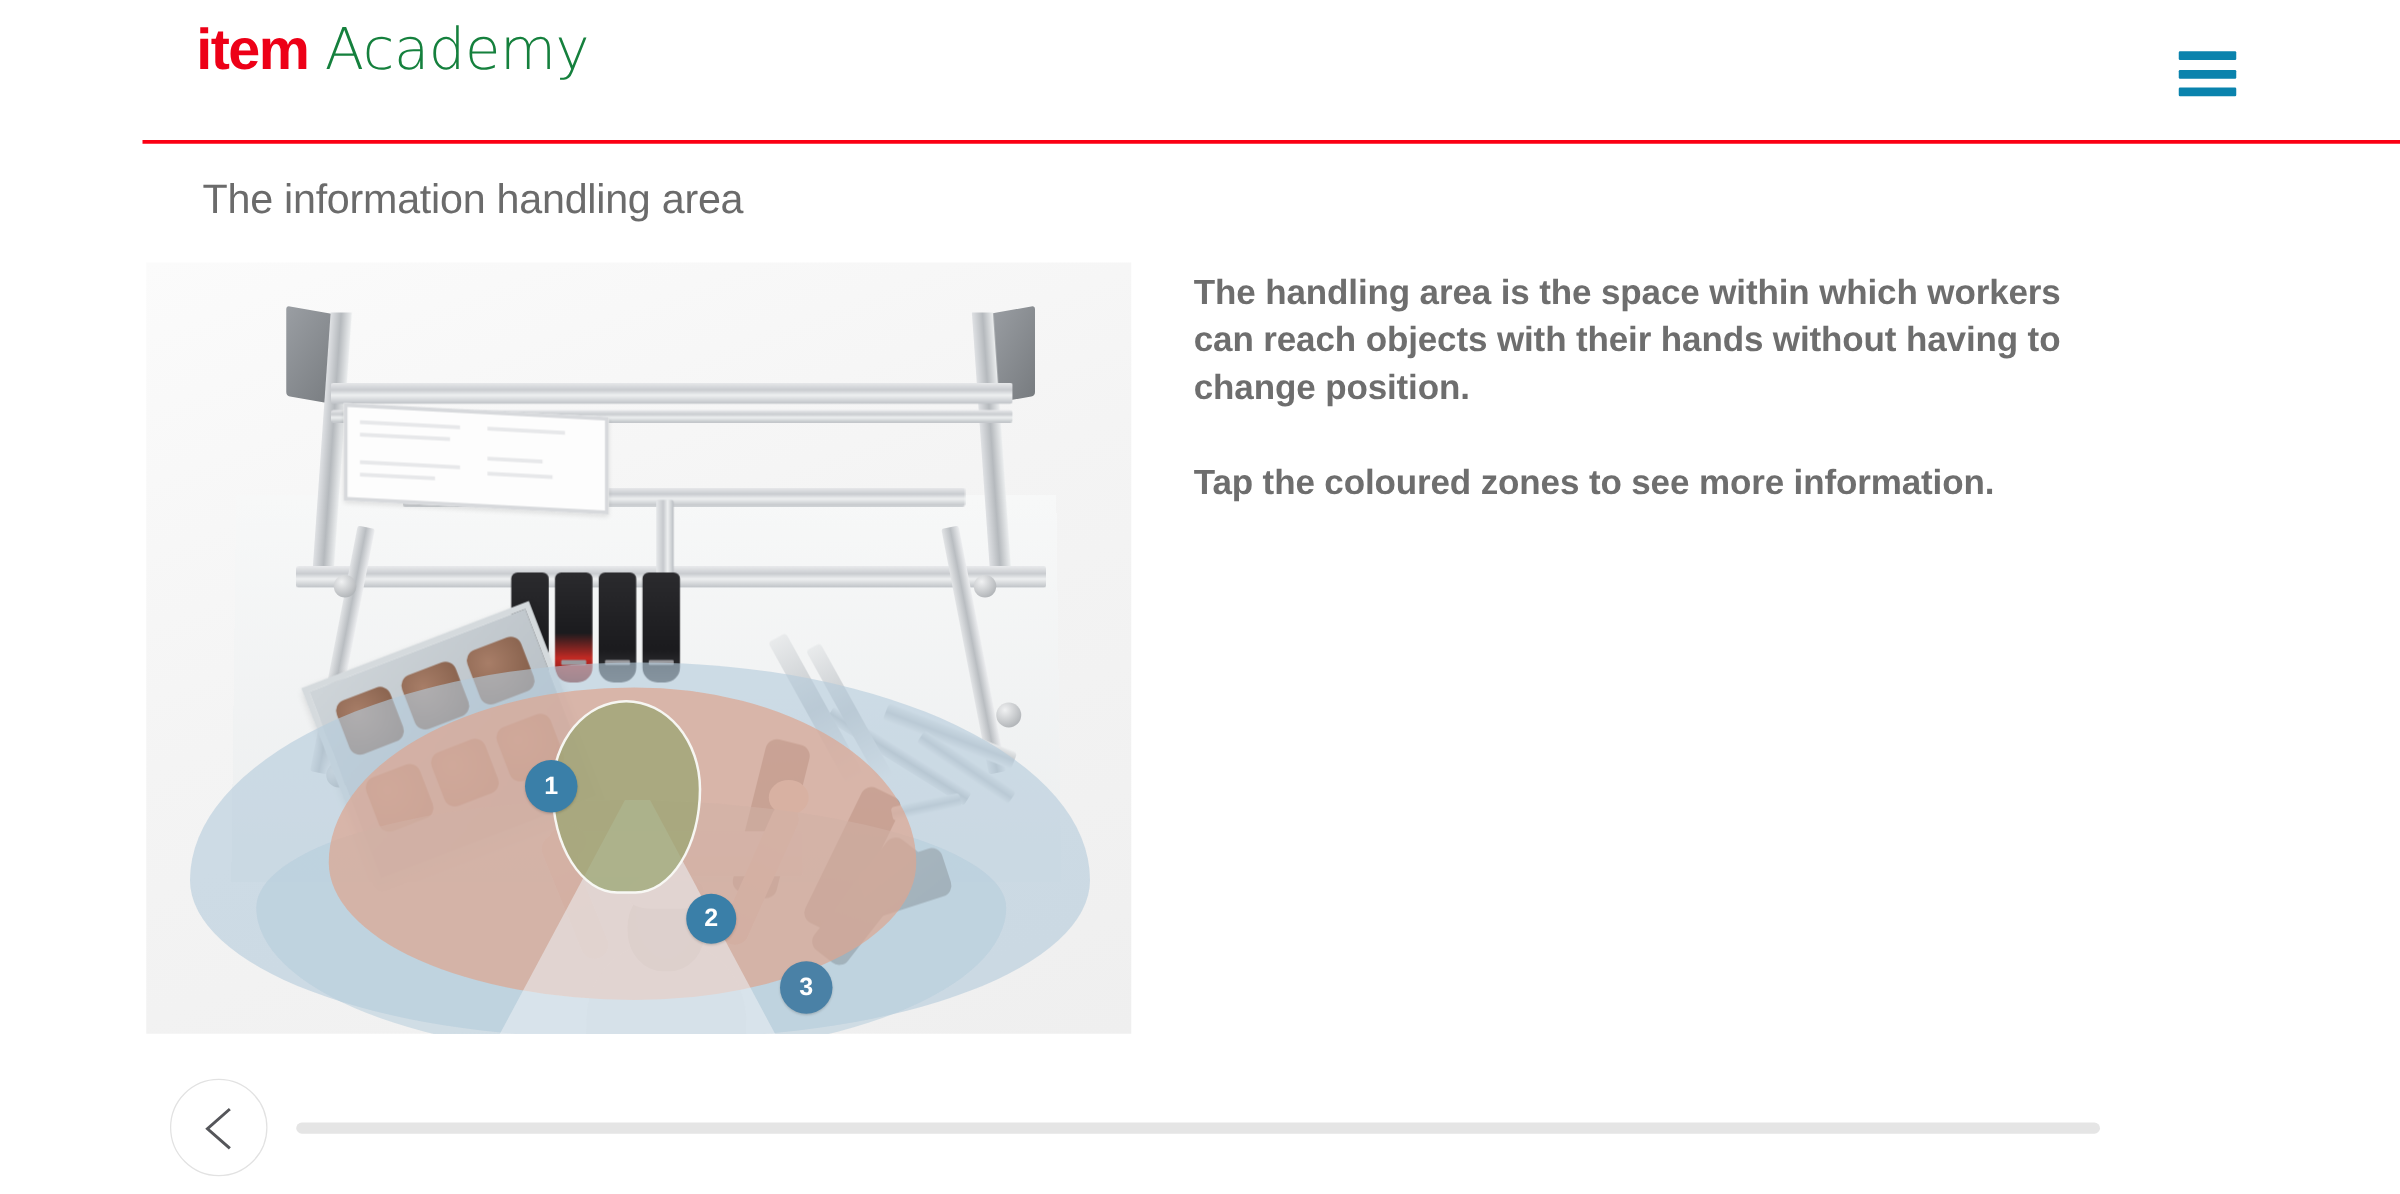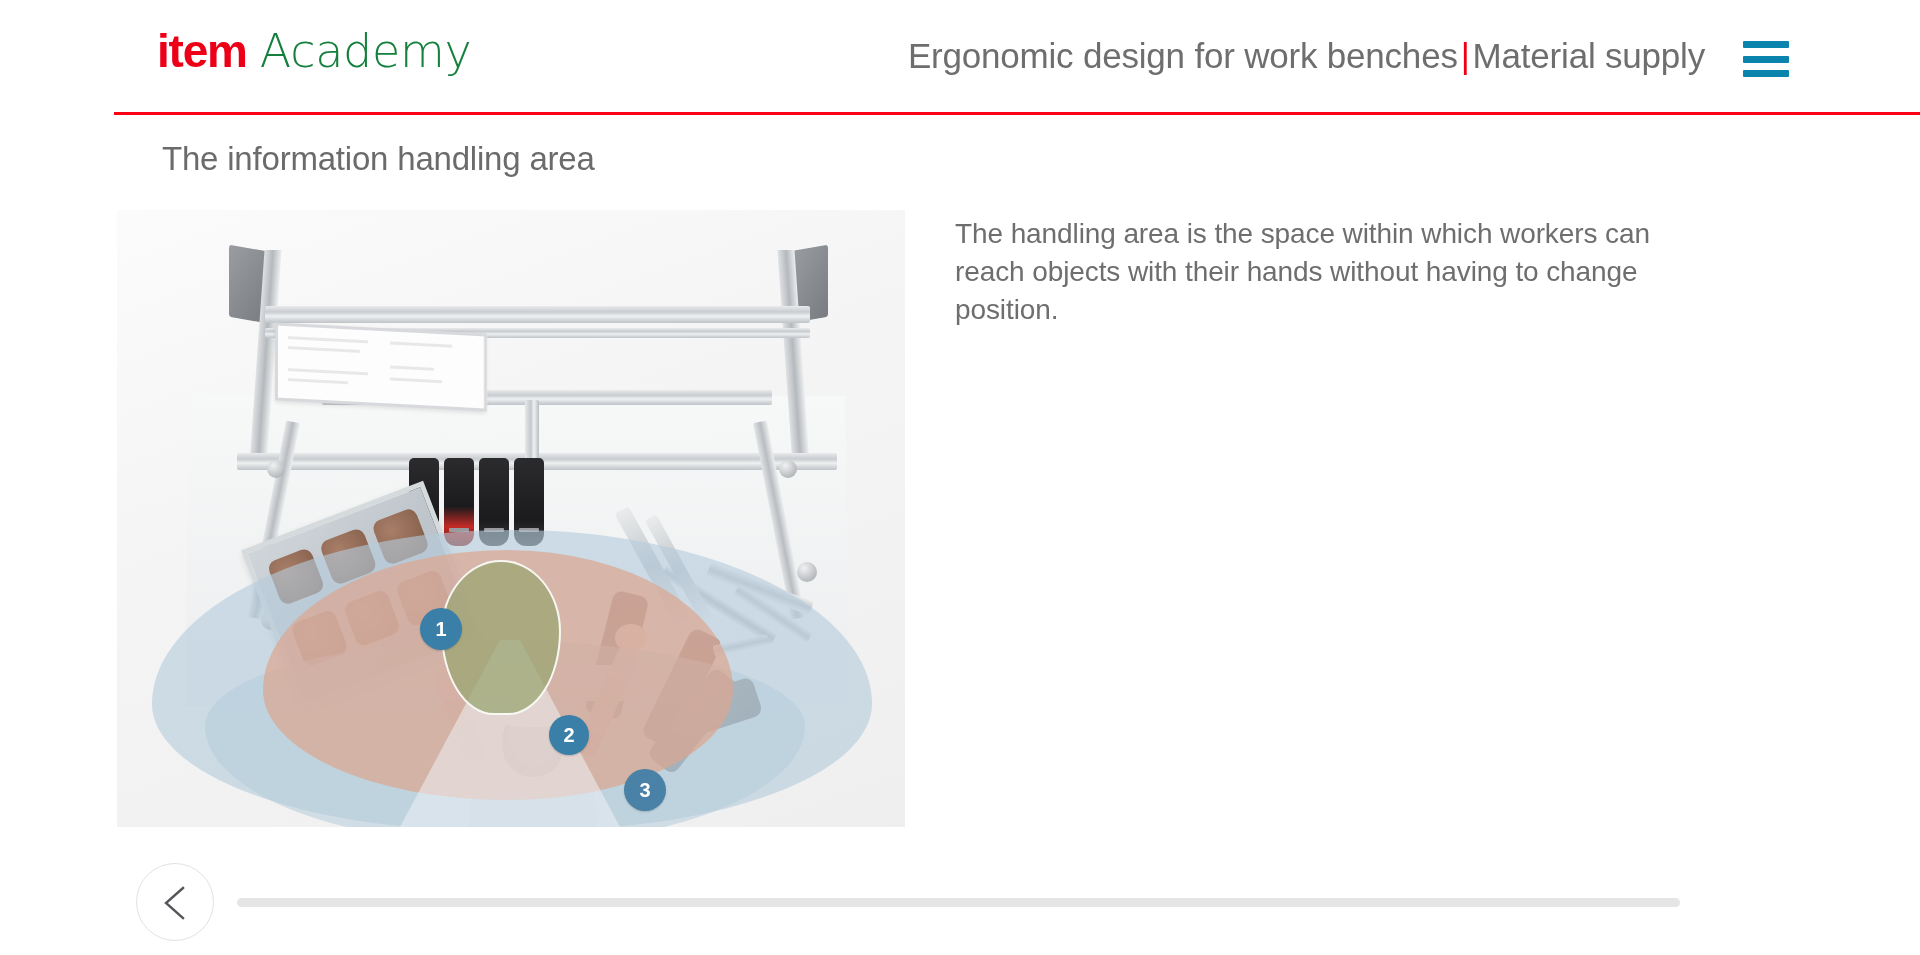--- a/index.html
+++ b/index.html
@@ -14,21 +14,21 @@
   
   .header {
     position: absolute;
     left: 0; top: 0;
     width: 1920px;
     height: 114px;
   }
   .brand {
     position: absolute;
     left: 157px;
-    top: 24px;
+    top: 12px;
     display: flex;
     align-items: baseline;
     white-space: nowrap;
   }
   .brand-item {
     font-size: 46px;
     font-weight: 700;
     color: #ed0017;
     letter-spacing: -1.2px;
     font-family: "Liberation Sans", sans-serif;
@@ -262,21 +262,21 @@
   .text-col {
     position: absolute;
     left: 955px;
     top: 10px;
     width: 730px;
   }
   .body-text {
     font-size: 28px;
     line-height: 38px;
     color: #6e6e6e;
-    font-weight: 400;
+    font-weight: 700;
     letter-spacing: -0.1px;
   }
   .body-text + .body-text { margin-top: 38px; }
 
   
   .footer {
     position: absolute;
     left: 0; top: 855px;
     width: 1920px; height: 100px;
   }
@@ -307,23 +307,20 @@
 </head>
 <body>
 
 <div class="header">
 
   <div class="brand">
     <span class="brand-item">item</span>
     <span class="brand-academy">Academy</span>
   </div>
 
-  <div class="header-title">
-    <span>Ergonomic design for work benches</span><span class="sep">|</span><span>Material supply</span>
-  </div>
 
   <div class="menu-button">
     <span class="menu-bar"></span>
     <span class="menu-bar"></span>
     <span class="menu-bar"></span>
   </div>
 
   <div class="header-rule"></div>
 </div>
 
@@ -413,20 +410,21 @@
     <div class="zone zone-wedge"></div>
     <div class="zone zone-green"></div>
 
     <div class="hotspot hotspot-1">1</div>
     <div class="hotspot hotspot-2">2</div>
     <div class="hotspot hotspot-3">3</div>
   </div>
 
   <div class="text-col">
     <p class="body-text">The handling area is the space within which workers can reach objects with their hands without having to change position.</p>
+    <p class="body-text">Tap the coloured zones to see more information.</p>
   </div>
 </div>
 
 <div class="footer">
 
   <div class="back-button">
     <svg width="78" height="78" viewBox="0 0 78 78">
       <polyline points="46,24 29,39 46,54" fill="none" stroke="#55565a" stroke-width="2.4" stroke-linecap="square" stroke-linejoin="miter"></polyline>
     </svg>
   </div>

